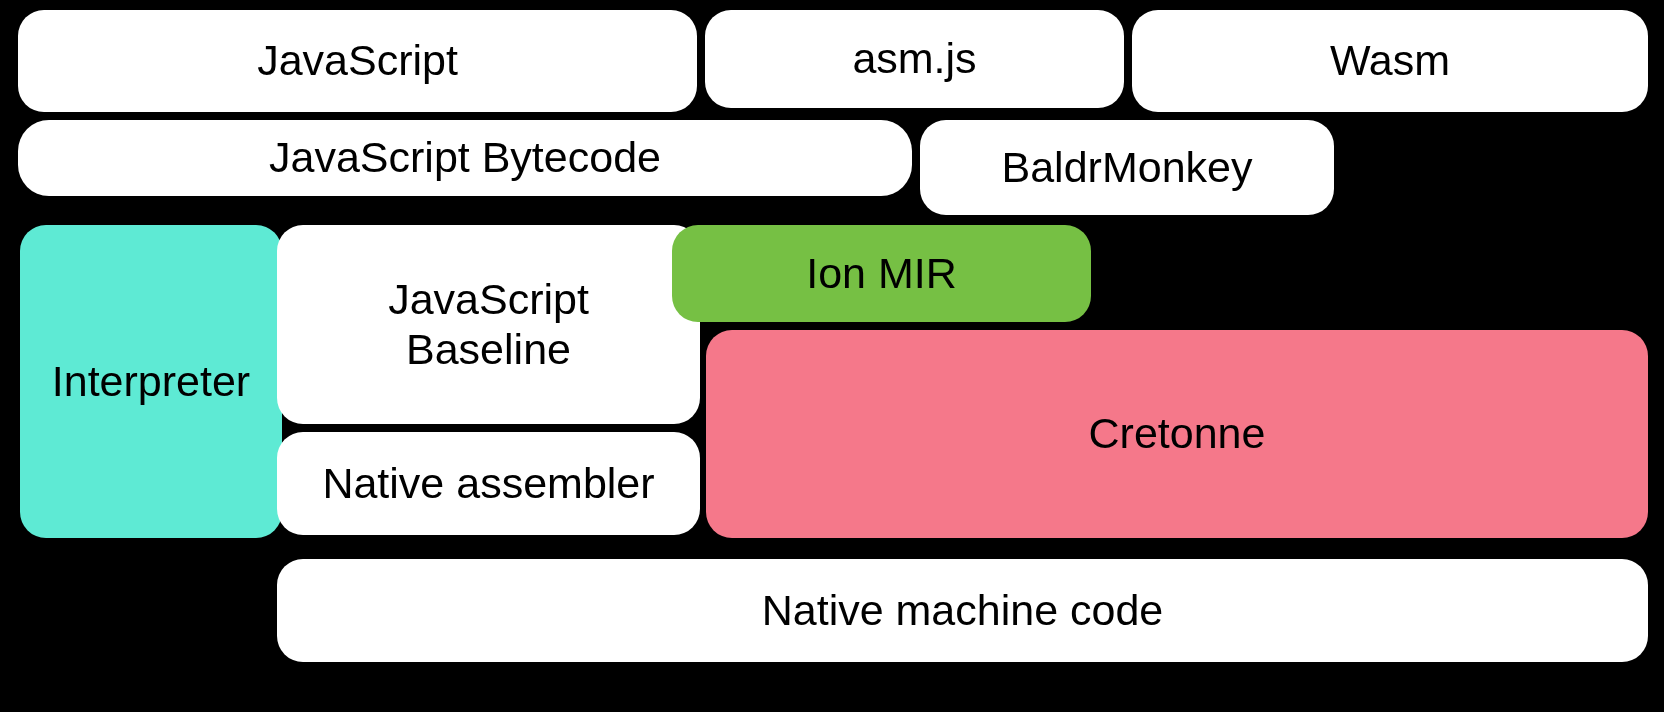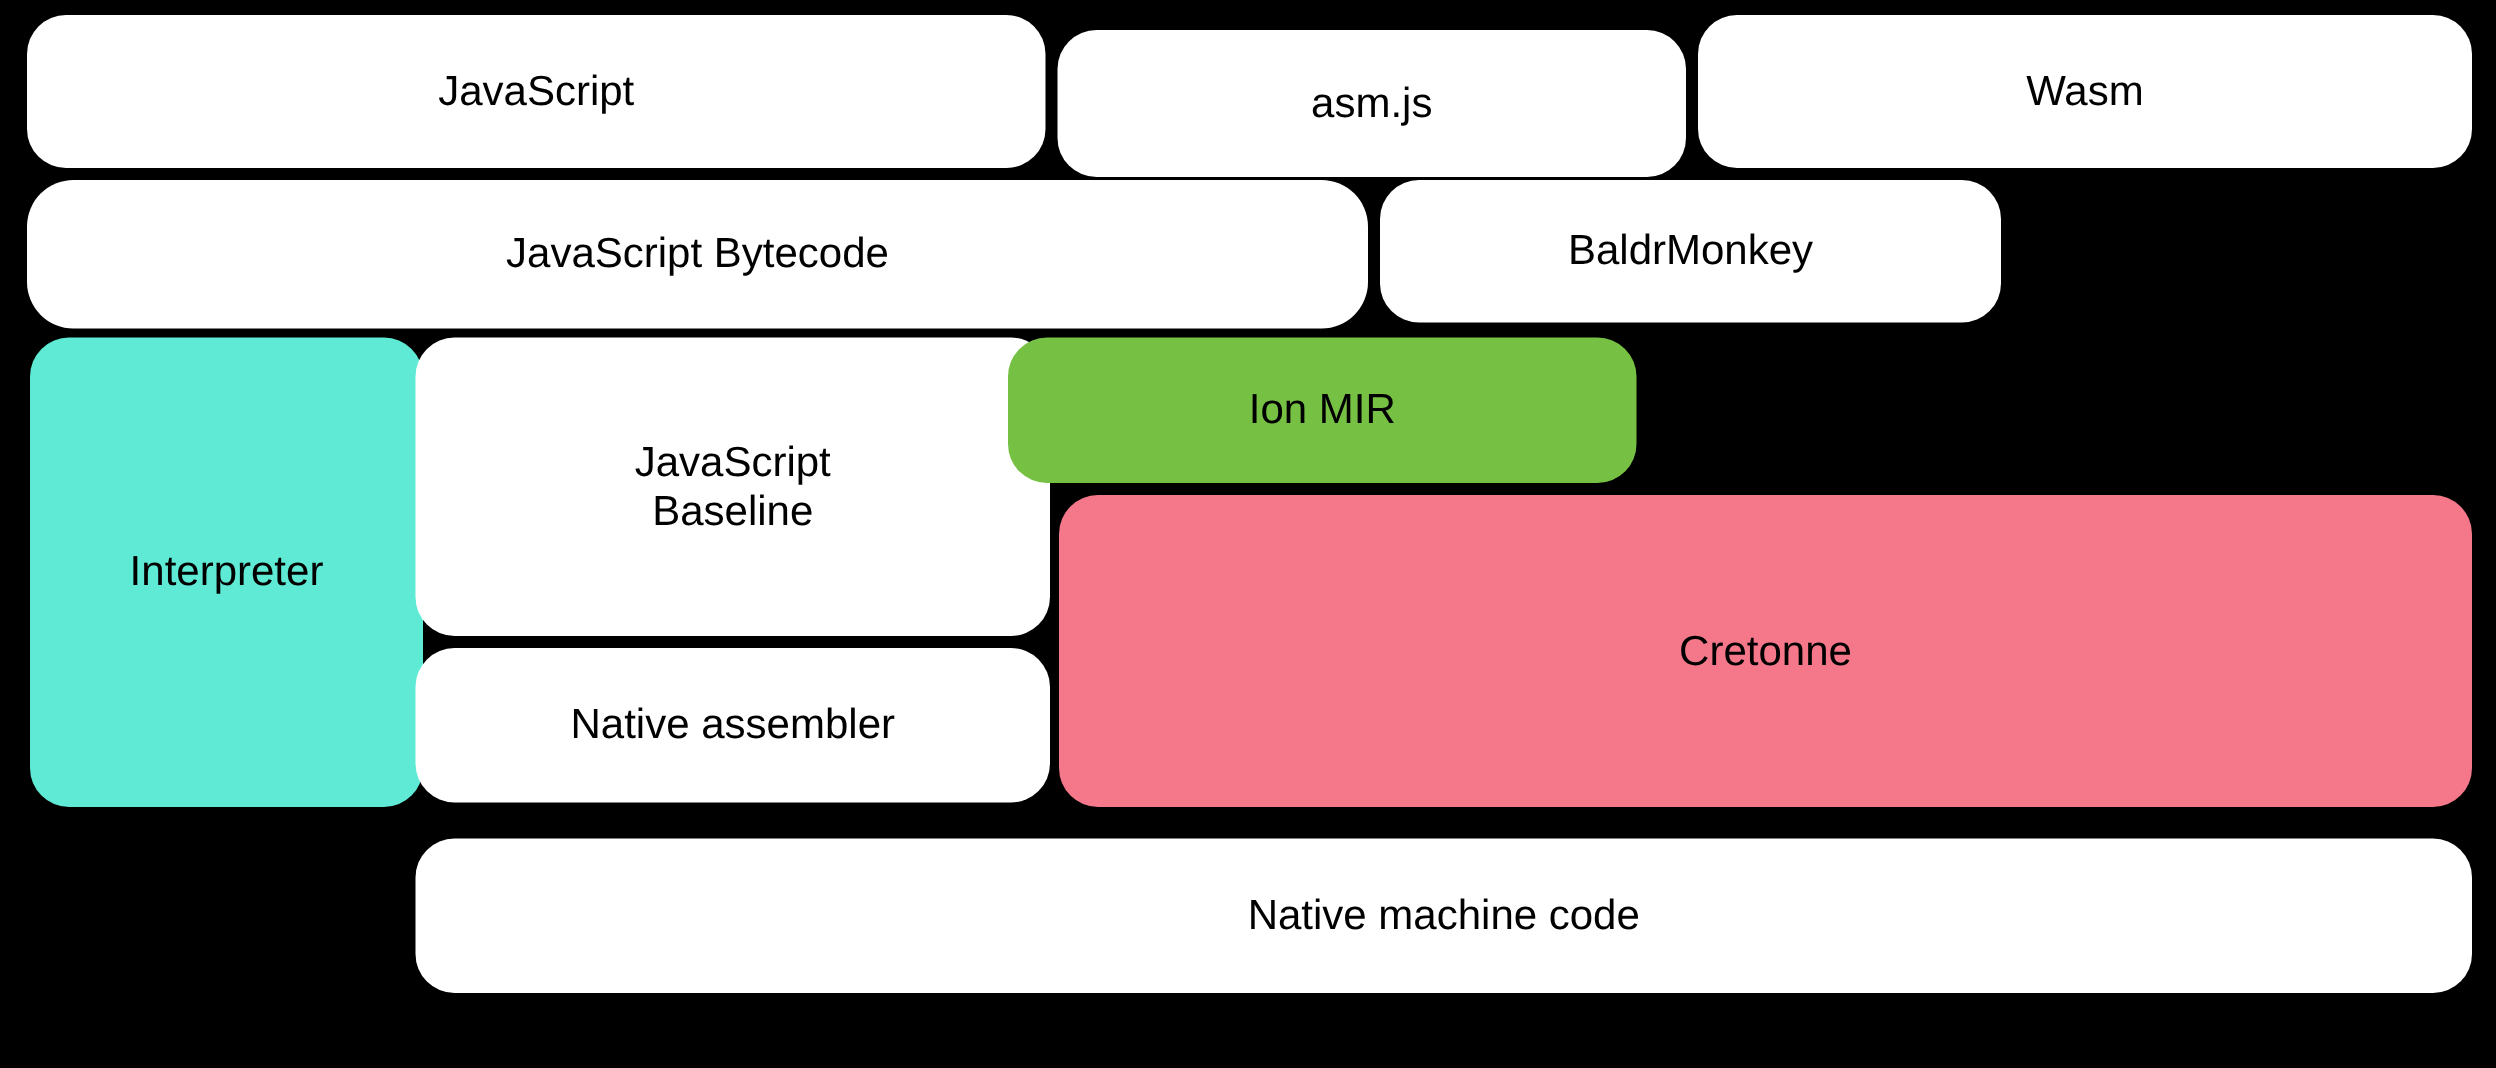--- a/index.html
+++ b/index.html
@@ -21,43 +21,43 @@
   .node {
     position: absolute;
     box-sizing: border-box;
     background: #ffffff;
     border-radius: 26px;
     display: flex;
     align-items: center;
     justify-content: center;
     text-align: center;
     color: #000000;
-    font-size: 28px;
+    font-size: 43px;
     line-height: 1.15;
     font-weight: 400;
     letter-spacing: 0px;
     white-space: pre-line;
     padding: 2px 8px;
   }
   .node.gray   { background: #5eead4; }
   .node.green  { background: #76c044; }
   .node.pink   { background: #f5788a; }
 </style>
 </head>
 <body>
 
 <div id="canvas">
 
   <div class="node" style="left:18px;  top:10px;  width:679px; height:102px;">JavaScript</div>
 
-  <div class="node" style="left:705px; top:20px;  width:419px; height:98px;">asm.js</div>
+  <div class="node" style="left:705px; top:10px;  width:419px; height:98px;">asm.js</div>
 
   <div class="node" style="left:1132px;top:10px;  width:516px; height:102px;">Wasm</div>
 
-  <div class="node" style="left:18px;  top:120px; width:894px; height:99px;border-radius:31px;">JavaScript Bytecode</div>
+  <div class="node" style="left:18px;  top:120px; width:894px; height:76px;border-radius:31px;">JavaScript Bytecode</div>
 
   <div class="node" style="left:920px; top:120px; width:414px; height:95px;">BaldrMonkey</div>
 
   <div class="node gray" style="left:20px;  top:225px; width:262px; height:313px;">Interpreter</div>
 
   <div class="node" style="left:277px; top:225px; width:423px; height:199px;">JavaScript
 Baseline</div>
 
   <div class="node green" style="left:672px; top:225px; width:419px; height:97px;">Ion MIR</div>
 

